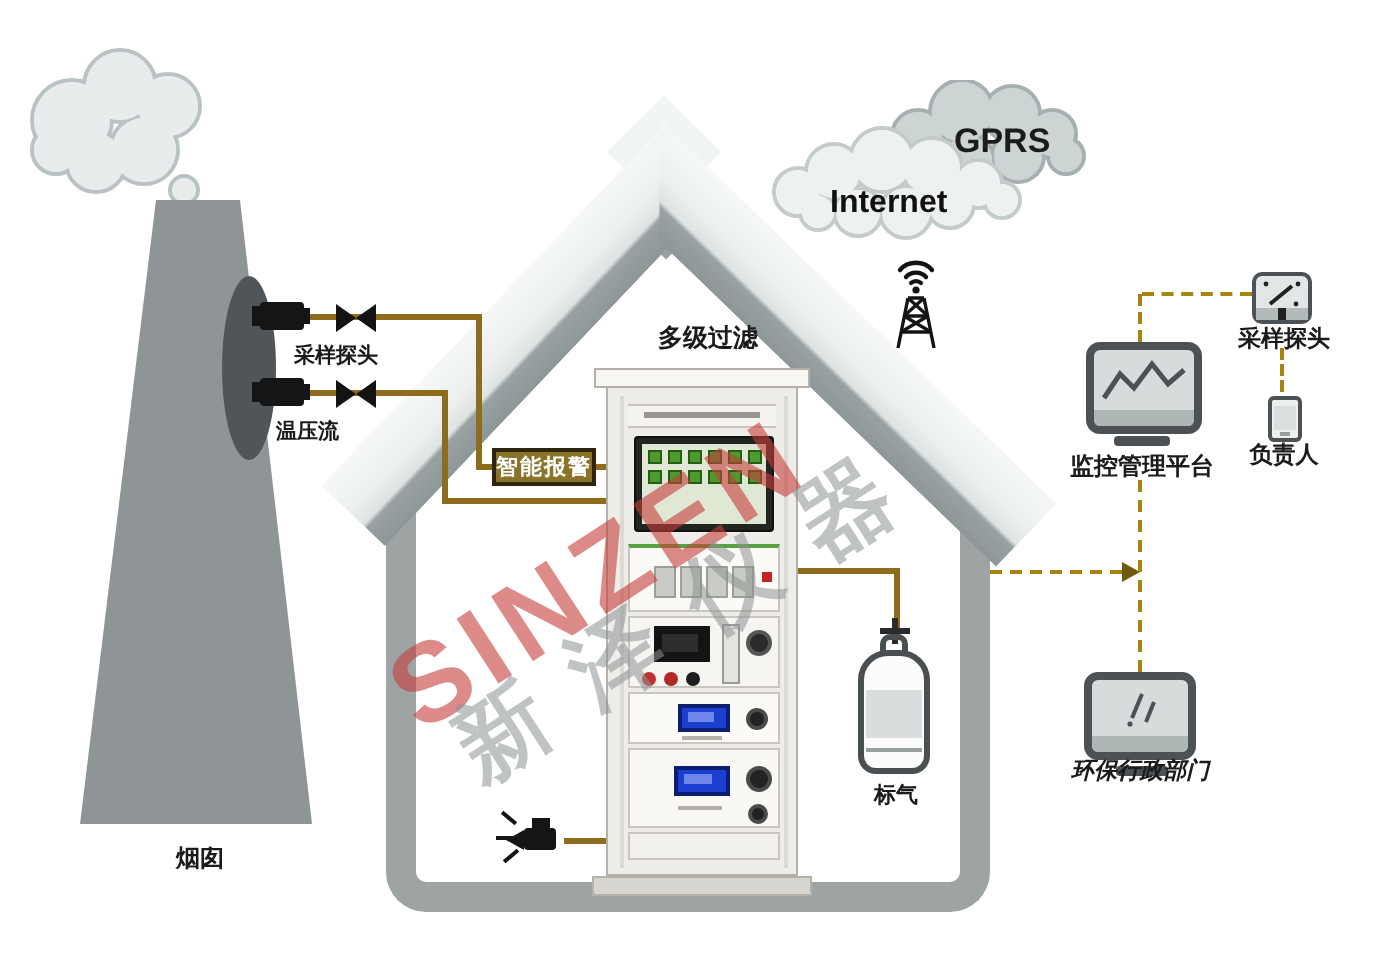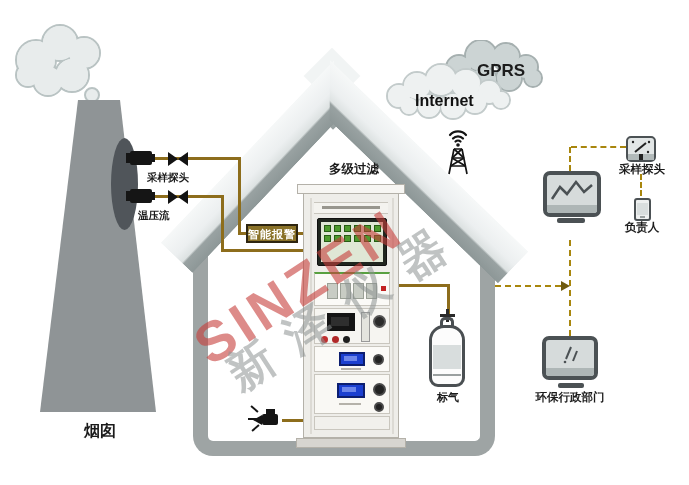--- a/index.html
+++ b/index.html
@@ -131,21 +131,21 @@
       <circle cx="64" cy="60" r="16"></circle>
         <circle cx="40" cy="66" r="14"></circle>
         <circle cx="20" cy="60" r="11"></circle>
     </g>
     <circle cx="84" cy="80" r="7" fill="#e8ecec" stroke="#b9c3c3" stroke-width="2"></circle>
     <circle cx="95" cy="90" r="4" fill="#e8ecec" stroke="#b9c3c3" stroke-width="2"></circle>
   </svg>
 
   <div class="abs stack"></div>
   <div class="abs port"></div>
-  <div class="lbl" style="left:72px;top:421px;width:56px;font-size:16px;">烟囱</div>
+  <div class="lbl" style="left:72px;top:421px;width:56px;font-size:12px;">烟囱</div>
 
   <div class="pipe" style="left:148px;top:157px;width:93px;height:3px;"></div>
   <div class="pipe" style="left:238px;top:157px;width:3px;height:78px;"></div>
   <div class="pipe" style="left:238px;top:232px;width:12px;height:3px;"></div>
   <div class="pipe" style="left:296px;top:232px;width:10px;height:3px;"></div>
   <div class="pipe" style="left:148px;top:195px;width:76px;height:3px;"></div>
   <div class="pipe" style="left:221px;top:195px;width:3px;height:57px;"></div>
   <div class="pipe" style="left:221px;top:249px;width:85px;height:3px;"></div>
   <div class="pipe" style="left:282px;top:419px;width:22px;height:3px;"></div>
   <div class="pipe" style="left:398px;top:284px;width:52px;height:3px;"></div>
@@ -300,20 +300,21 @@
     <text x="34" y="66" font-size="16" font-weight="bold" fill="#111">Internet</text>
   </svg>
 
   <div class="monitor" style="left:543px;top:171px;width:58px;height:46px;">
     <svg width="50" height="30" viewBox="0 0 50 30">
       <polyline points="5,24 13,12 20,19 29,7 37,17 45,10" fill="none" stroke="#4b5154" stroke-width="2.5"></polyline>
     </svg>
     <div class="band"></div>
   </div>
   <div class="stand" style="left:557px;top:218px;width:28px;height:5px;"></div>
+  <div class="lbl" style="left:509px;top:225px;width:124px;font-size:12px;z-index:8;">监控管理平台</div>
 
   <div class="abs alarm">
     <svg width="25" height="20" viewBox="0 0 25 20">
       <line x1="7" y1="14" x2="18" y2="5" stroke="#222" stroke-width="2"></line>
       <circle cx="5" cy="4" r="1.2" fill="#222"></circle>
         <circle cx="21" cy="4" r="1.2" fill="#222"></circle>
       <circle cx="20" cy="14" r="1.2" fill="#222"></circle>
     </svg>
     <div class="strip"></div><div class="tick"></div>
   </div>
@@ -327,21 +328,21 @@
 
   <div class="monitor" style="left:542px;top:336px;width:56px;height:44px;">
     <svg width="48" height="28" viewBox="0 0 48 28">
       <line x1="25" y1="7" x2="20" y2="19" stroke="#4b5154" stroke-width="2"></line>
       <line x1="31" y1="11" x2="27" y2="21" stroke="#4b5154" stroke-width="2"></line>
       <circle cx="19" cy="22" r="1.3" fill="#4b5154"></circle>
     </svg>
     <div class="band"></div>
   </div>
   <div class="stand" style="left:558px;top:383px;width:26px;height:5px;"></div>
-  <div class="lbl" style="left:524px;top:390px;width:92px;font-size:11.5px;z-index:8;">环保行政部门</div>
+  <div class="lbl" style="left:524px;top:378px;width:92px;font-size:11.5px;z-index:8;font-style:italic;">环保行政部门</div>
 
   <div class="dash-h" style="left:495px;top:285px;width:66px;"></div>
   <div class="darrow"></div>
   <div class="dash-v" style="left:569px;top:147px;height:24px;"></div>
   <div class="dash-h" style="left:571px;top:146px;width:55px;"></div>
   <div class="dash-v" style="left:569px;top:240px;height:96px;"></div>
   <div class="dash-v" style="left:640px;top:174px;height:22px;"></div>
 
   <div class="wm wm-latin">SINZEN</div>
   <div class="wm wm-cjk">新泽仪器</div>

